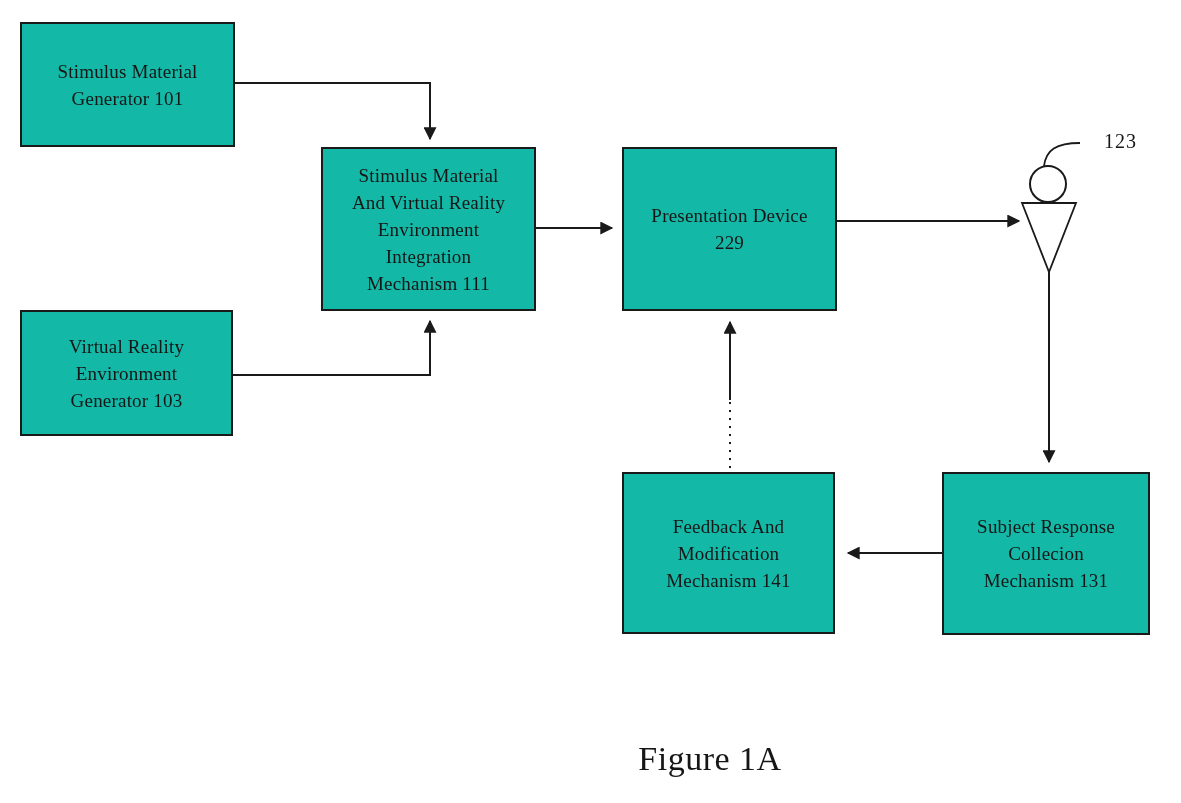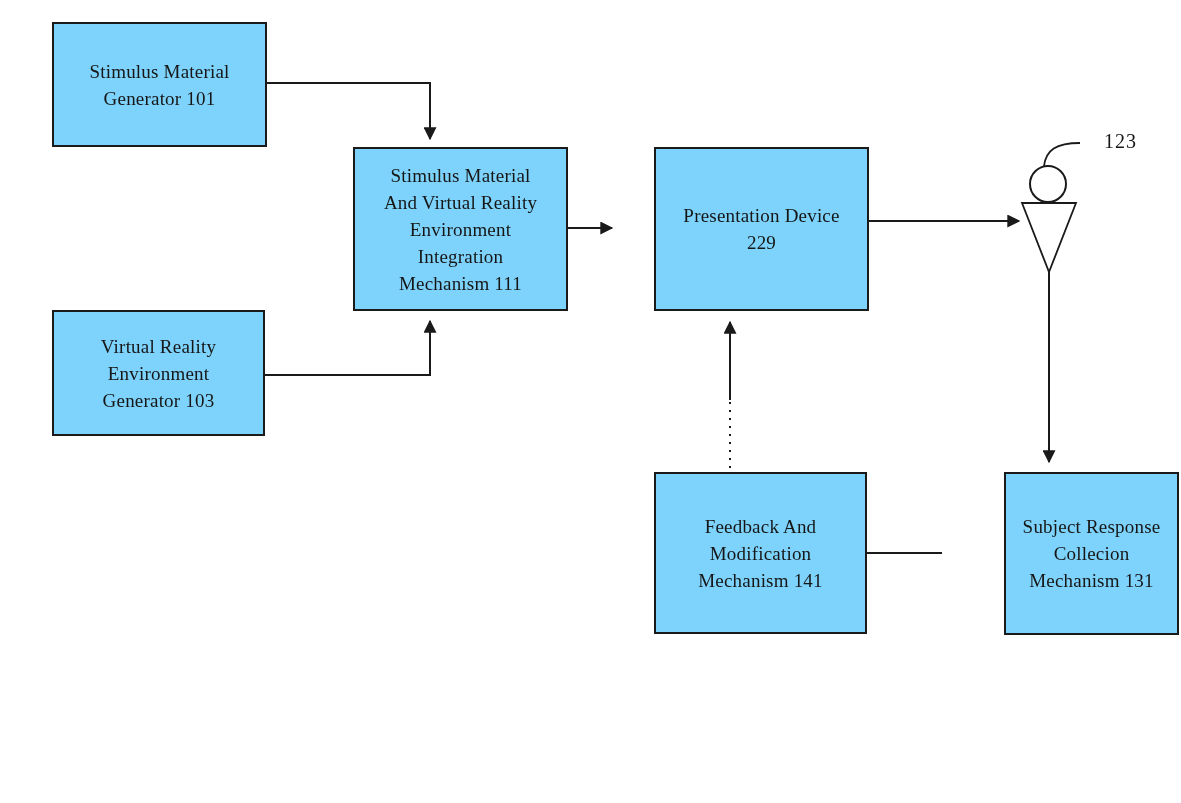--- a/index.html
+++ b/index.html
@@ -19,39 +19,38 @@
   .svg-layer {
     position: absolute;
     left: 0;
     top: 0;
     width: 1181px;
     height: 803px;
   }
   .box {
     position: absolute;
     border: 2px solid #1a1a1a;
-    background: #7dd3fc;
+    background: #14b8a6;
     display: flex;
     align-items: center;
     justify-content: center;
     text-align: center;
     box-sizing: border-box;
-    margin-left: 32px;
   }
   .box-label {
     white-space: pre-line;
     font-size: 19px;
     line-height: 27px;
     letter-spacing: 0.2px;
   }
   .box-101 { left: 20px;  top: 22px;  width: 215px; height: 125px; }
   .box-103 { left: 20px;  top: 310px; width: 213px; height: 126px; font-family: Liberation Serif, serif; }
   .box-111 { left: 321px; top: 147px; width: 215px; height: 164px; }
   .box-121 { left: 622px; top: 147px; width: 215px; height: 164px; }
-  .box-131 { left: 972px; top: 472px; width: 175px; height: 163px; }
+  .box-131 { left: 942px; top: 472px; width: 208px; height: 163px; }
   .box-141 { left: 622px; top: 472px; width: 213px; height: 162px; font-family: Liberation Serif, serif; }
   .person-ref-label {
     position: absolute;
     left: 1104px;
     top: 130px;
     font-size: 20px;
     letter-spacing: 1px;
   }
   .figure-caption {
     position: absolute;
@@ -129,14 +128,15 @@
   </div>
 
   <div class="box box-141">
     <span class="box-label">Feedback And
 Modification
 Mechanism 141</span>
   </div>
 
   <div class="person-ref-label">123</div>
 
+  <div class="figure-caption">Figure 1A</div>
 
 </div>
 
 </body></html>

